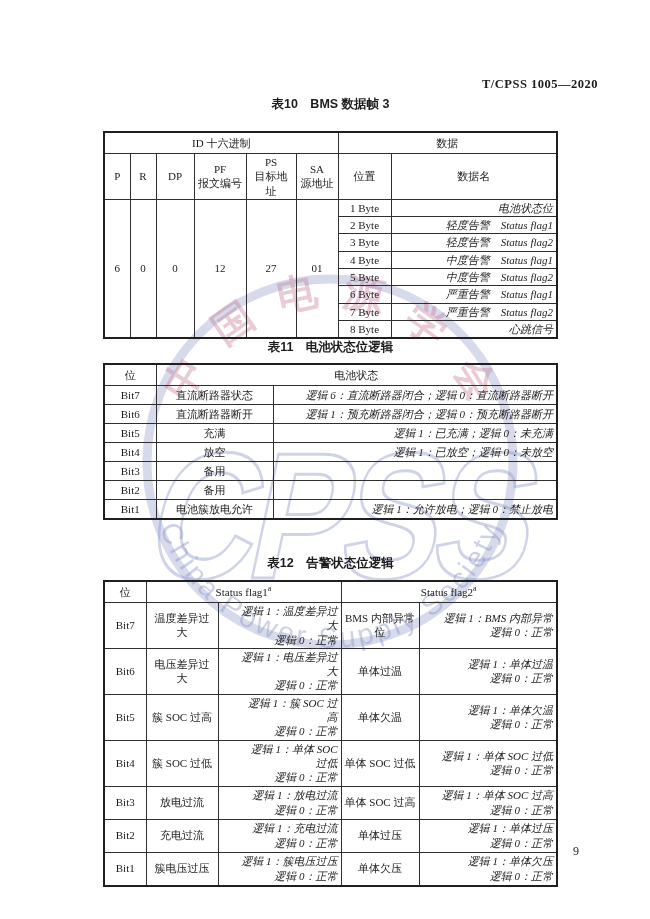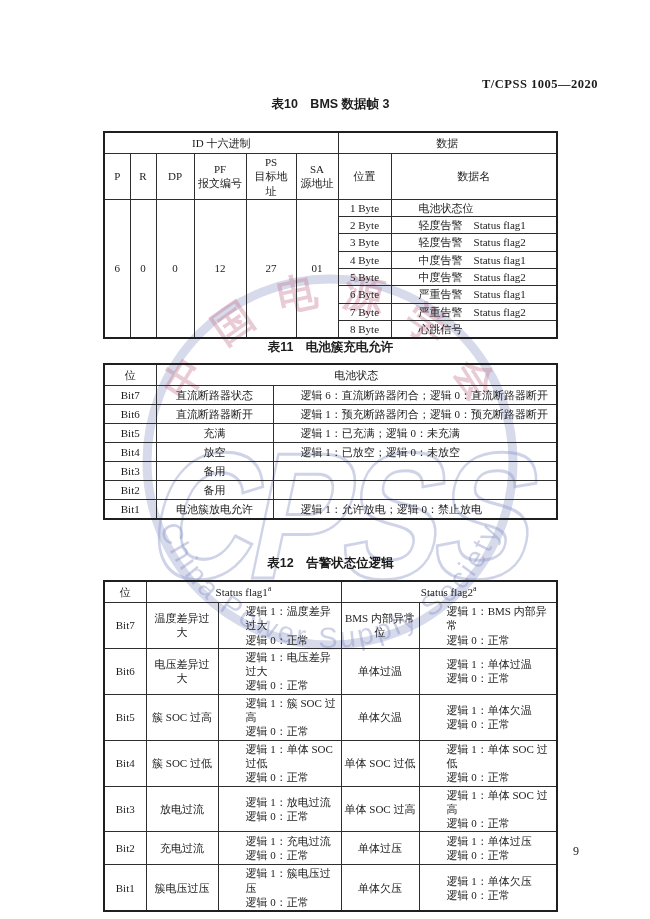--- a/index.html
+++ b/index.html
@@ -24,21 +24,21 @@
     position:absolute;left:103px;width:455px;border-collapse:collapse;table-layout:fixed;
     background:transparent;font-size:11px;border:2px solid #1f1f1f;
   }
   #table10{top:131px;}
   #table11{top:363px;}
   #table12{top:580px;}
   th,td{
     border:1px solid #2e2e2e;font-weight:normal;text-align:center;vertical-align:middle;
     padding:1px 3px;line-height:1.3;overflow:hidden;
   }
-  .left{text-align:left;padding-left:27px;}
+  .left{text-align:right;padding-left:20px;font-style:italic;}
   .prewrap{white-space:pre-line;}
   #table10 tr.h1 th{height:18px;margin-top:28px;}
   #table10 tr.h2 th{height:32px;}
   #table10 tr.b td{height:14px;}
   #table11 tr.h th{height:18px;}
   #table11 tr.b td{height:16px;}
   #table12 tr.h th{height:18px;}
   #table12 tr.b td{height:30px;}
   sup{font-size:8px;line-height:0;}
   .page-number{position:absolute;top:844px;right:71px;font-size:12px;}
@@ -134,21 +134,21 @@
         <td>7 Byte</td>
         <td class="left">严重告警　Status flag2</td>
       </tr>
       <tr class="b">
         <td>8 Byte</td>
         <td class="left">心跳信号</td>
       </tr>
     </tbody>
       </table>
 
-    <div class="tbl-title" id="title11">表11　电池簇充电允许</div>
+    <div class="tbl-title" id="title11">表11　电池状态位逻辑</div>
     <table id="table11">
       <colgroup>
         <col style="width:52px">
           <col style="width:117px">
           <col>
       </colgroup>
       <tbody>
           <tr class="h">
         <th>位</th>
         <th colspan="2">电池状态</th>

